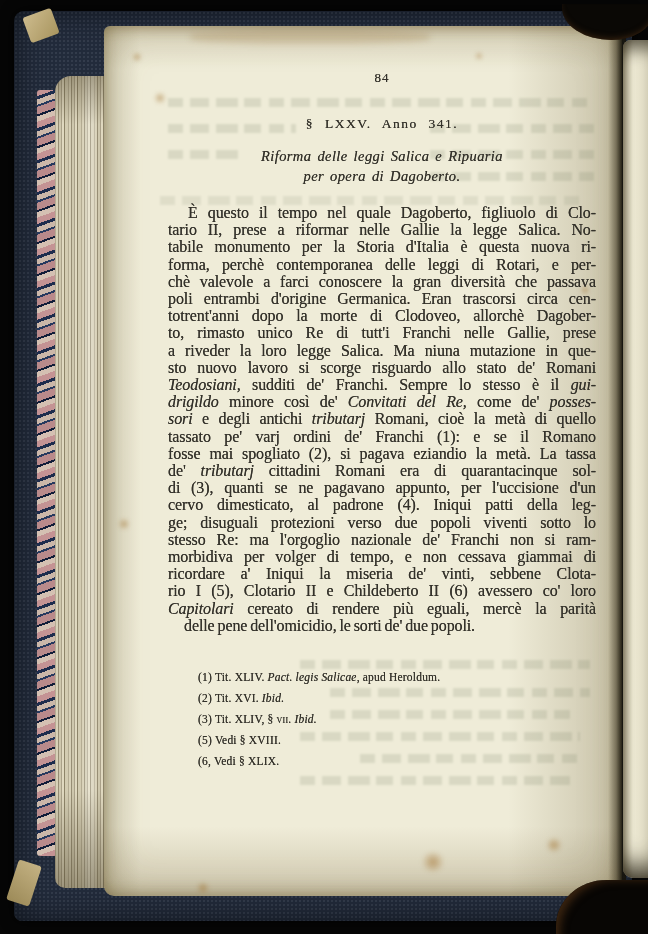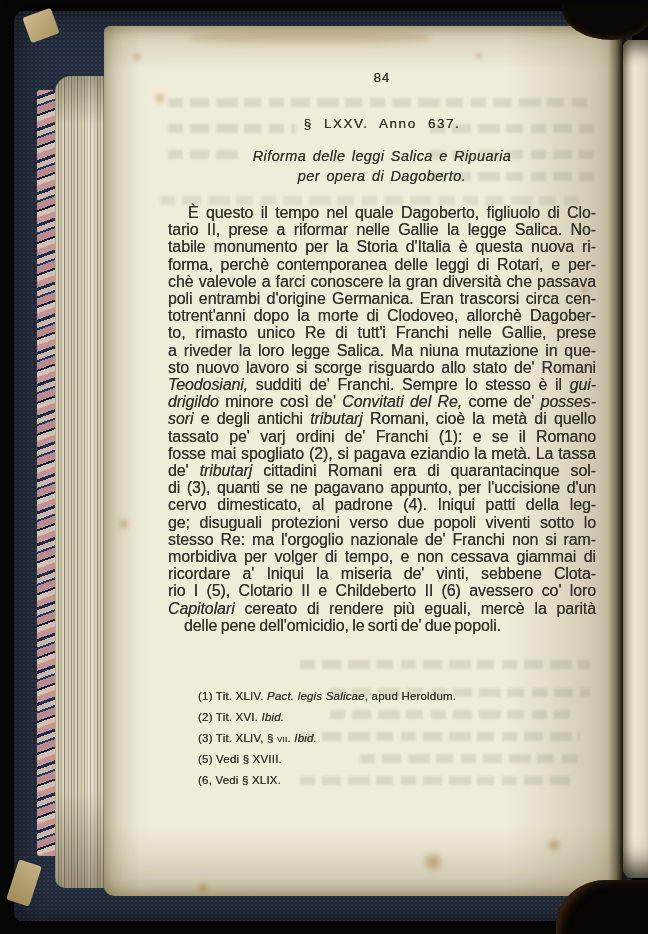--- a/index.html
+++ b/index.html
@@ -1,20 +1,20 @@
 <!DOCTYPE html>
 <html style="--background: #060606; --cover: #222b3b; --page: #efecd8; --ink: #33312a;"><head>
 <meta charset="utf-8">
 <style>
   :root{
     --background:#060606; --cover:#222b3b; --page:#efecd8; --ink:#33312a;
   }
   html,body{margin:0;padding:0;background:#000;}
   .scene{position:relative;width:648px;height:934px;overflow:hidden;
-    background:var(--background);font-family:Liberation Sans, sans-serif;}
+    background:var(--background);font-family:Liberation Serif, serif;}
   
   .cover{position:absolute;left:14px;top:11px;width:618px;height:910px;
     background-color:var(--cover);
     background-image:radial-gradient(rgba(190,200,220,0.10) 1px,transparent 1.3px);
     background-size:4px 4px;
     border-radius:10px 14px 8px 8px;
     box-shadow:0 0 14px rgba(0,0,0,.85), inset 0 0 34px rgba(0,0,0,.55);}
   
   .marble{position:absolute;left:37px;top:90px;width:20px;height:766px;z-index:2;
     background:repeating-linear-gradient(160deg,
@@ -66,21 +66,21 @@
     font-size:13px;letter-spacing:1px;}
   .heading{position:absolute;left:64px;top:90px;width:428px;text-align:center;
     font-size:13.5px;letter-spacing:1.5px;word-spacing:6px;}
   .title-block{position:absolute;left:64px;top:120px;width:428px;text-align:center;
     font-size:14.5px;line-height:20px;font-style:italic;letter-spacing:.4px;word-spacing:2px;}
   .body-block{position:absolute;left:64px;top:178px;width:428px;
     font-size:16px;line-height:17.2px;word-spacing:-1px;letter-spacing:-.1px;}
   .body-line{text-align:justify;text-align-last:justify;}
   .body-line.first{text-indent:20px;}
   .body-line.last{text-align-last:left;margin-left:16px;}
-  .fn-block{position:absolute;left:94px;top:660px;width:410px;
+  .fn-block{position:absolute;left:94px;top:641px;width:410px;
     font-size:11.5px;line-height:21px;letter-spacing:.2px;}
   .sc{font-variant:small-caps;}
   
   .bleed{position:absolute;height:9px;opacity:.17;filter:blur(1.1px);
     background:repeating-linear-gradient(90deg,
       #6f7a5e 0 15px,transparent 15px 22px,#6f7a5e 22px 41px,transparent 41px 48px,
       #6f7a5e 48px 70px,transparent 70px 76px,#6f7a5e 76px 93px,transparent 93px 101px);}
   
   .spot{position:absolute;border-radius:50%;filter:blur(2px);
     background:radial-gradient(circle,rgba(158,108,40,.55),rgba(158,108,40,0) 70%);}
@@ -115,21 +115,21 @@
     <div class="spot" style="left:50px;top:66px;width:12px;height:12px;"></div>
     <div class="spot" style="left:28px;top:26px;width:10px;height:10px;"></div>
     <div class="spot" style="left:371px;top:26px;width:8px;height:8px;"></div>
     <div class="spot" style="left:476px;top:259px;width:10px;height:10px;"></div>
     <div class="spot" style="left:14px;top:492px;width:12px;height:12px;"></div>
     <div class="spot" style="left:316px;top:826px;width:26px;height:20px;"></div>
     <div class="spot" style="left:441px;top:812px;width:18px;height:14px;"></div>
     <div class="spot" style="left:92px;top:856px;width:14px;height:12px;"></div>
 
     <div class="pagenum ink">84</div>
-    <div class="heading ink">§ LXXV. Anno 637.</div>
+    <div class="heading ink">§ LXXV. Anno 341.</div>
     <div class="title-block ink">
         <div class="title-line first">Riforma delle leggi Salica e Ripuaria</div>
         <div class="title-line last">per opera di Dagoberto.</div>
       </div>
     <div class="body-block ink">
         <div class="body-line first">È questo il tempo nel quale Dagoberto, figliuolo di Clo-</div>
         <div class="body-line">tario II, prese a riformar nelle Gallie la legge Salica. No-</div>
         <div class="body-line">tabile monumento per la Storia d'Italia è questa nuova ri-</div>
         <div class="body-line">forma, perchè contemporanea delle leggi di Rotari, e per-</div>
         <div class="body-line">chè valevole a farci conoscere la gran diversità che passava</div>

